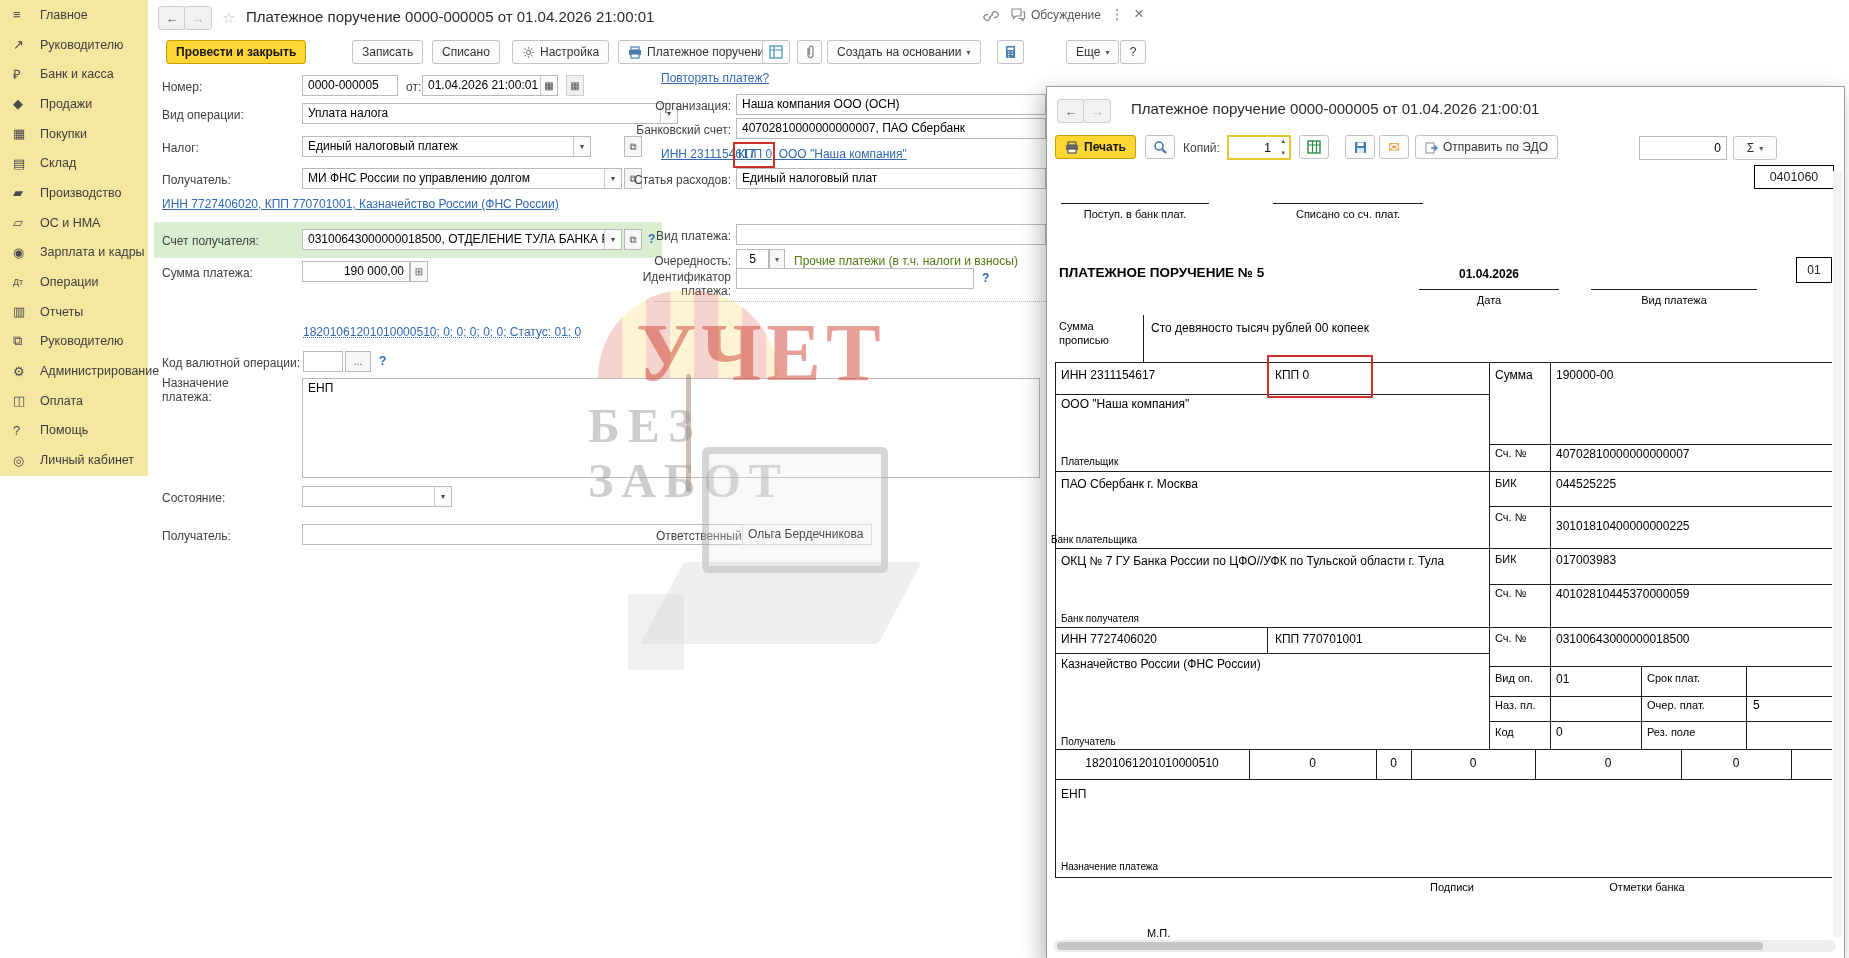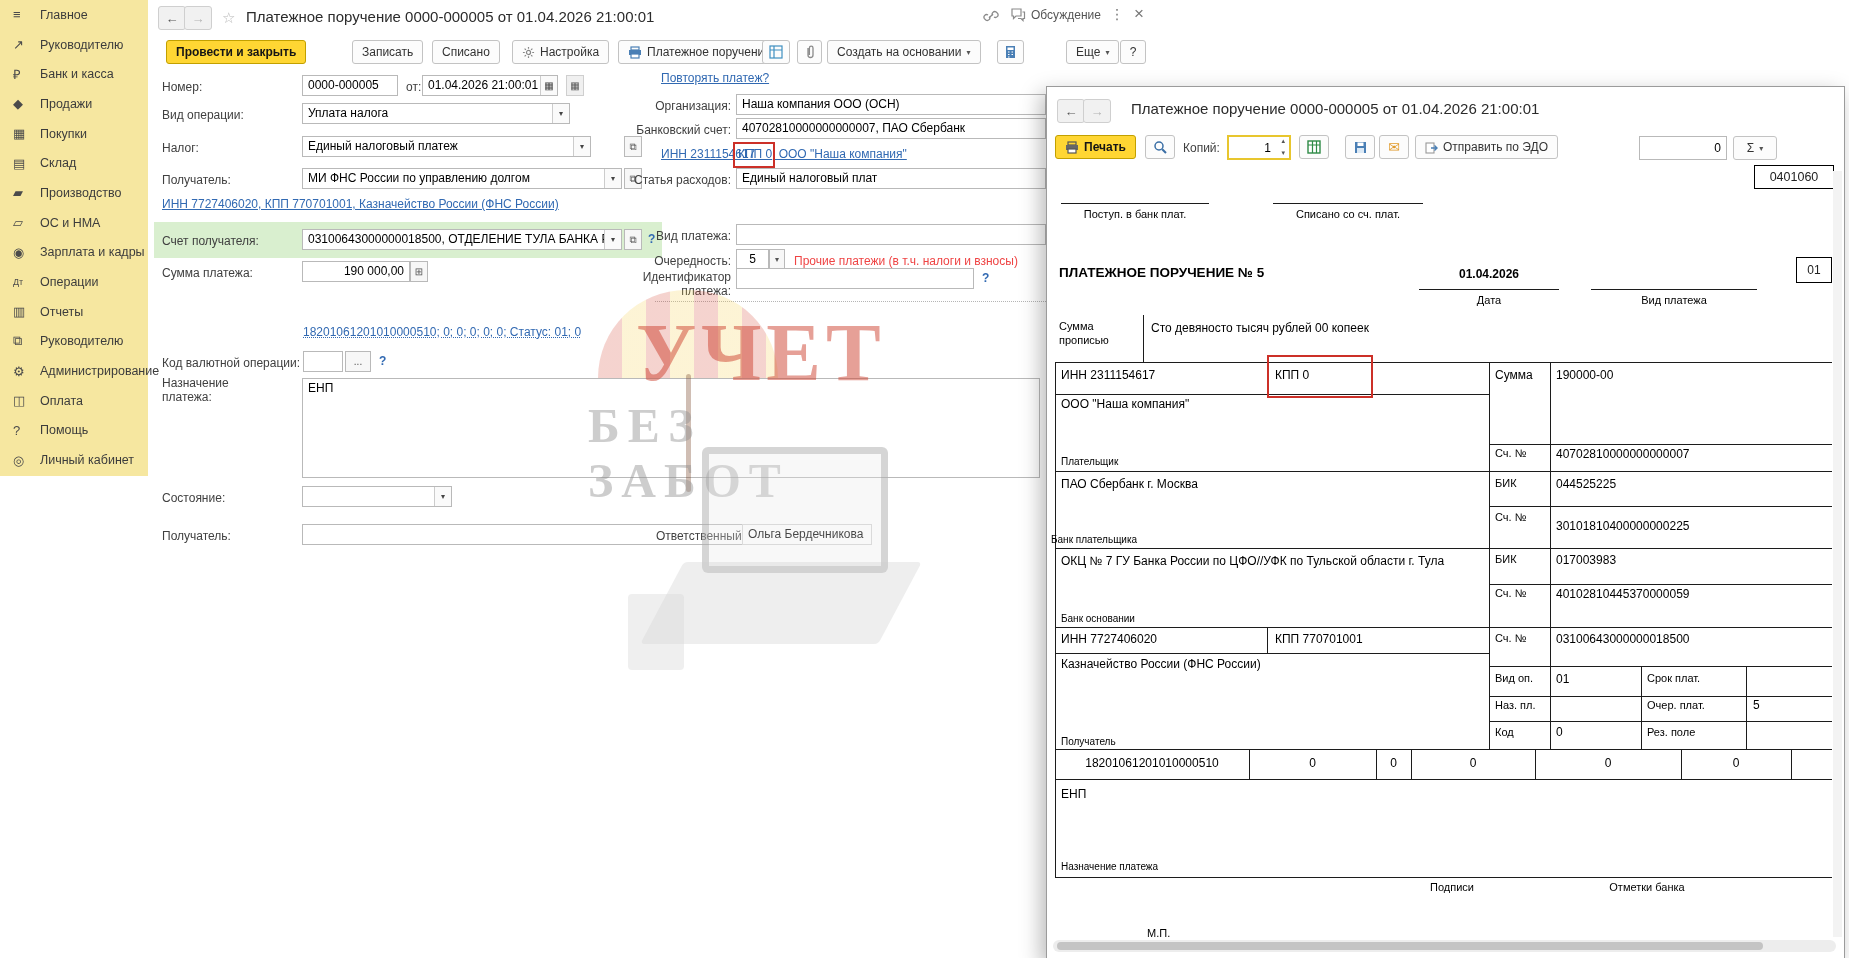--- a/index.html
+++ b/index.html
@@ -210,21 +210,21 @@
       <span>?</span>
     </div>
 
   <div class="lbl" style="left:162px;top:80px">Номер:</div>
   <div class="fld" style="left:302px;top:75px;width:96px">0000-000005</div>
   <div class="lbl" style="left:406px;top:80px">от:</div>
   <div class="fld" style="left:422px;top:75px;width:136px"><span>01.04.2026 21:00:01</span><span class="caret" style="font-size:10px">▦</span></div>
   <div class="sq" style="left:566px;top:75px;border-color:#cfcfcf;background:#f0f0f0">▦</div>
 
   <div class="lbl" style="left:162px;top:108px">Вид операции:</div>
-  <div class="fld" style="left:302px;top:103px;width:268px"><span>Уплата налога</span><span class="caret">▾</span></div>
+  <div class="fld" style="left:302px;top:103px;width:376px"><span>Уплата налога</span><span class="caret">▾</span></div>
 
   <div class="lbl" style="left:162px;top:141px">Налог:</div>
   <div class="fld" style="left:302px;top:136px;width:289px"><span>Единый налоговый платеж</span><span class="caret">▾</span></div>
   <div class="sq" style="left:624px;top:136px">⧉</div>
 
   <div class="lbl" style="left:162px;top:173px">Получатель:</div>
   <div class="fld" style="left:302px;top:168px;width:320px"><span>МИ ФНС России по управлению долгом</span><span class="caret">▾</span></div>
   <div class="sq" style="left:624px;top:168px">⧉</div>
 
   <div class="link" style="left:162px;top:197px">ИНН 7727406020, КПП 770701001, Казначейство России (ФНС России)</div>
@@ -274,21 +274,21 @@
 
   <div class="lbl rr" style="left:563px;top:173px;width:168px">Статья расходов:</div>
   <div class="fld" style="left:736px;top:168px;width:310px">Единый налоговый плат</div>
 
   <div class="lbl rr" style="left:563px;top:229px;width:168px">Вид платежа:</div>
   <div class="fld" style="left:736px;top:224px;width:310px"></div>
 
   <div class="lbl rr" style="left:563px;top:254px;width:168px">Очередность:</div>
   <div class="fld" style="left:736px;top:249px;width:33px;text-align:center">5</div>
   <div class="sq" style="left:769px;top:249px;width:16px;font-size:8px">▾</div>
-  <div class="lbl" style="left:794px;top:254px;color:#ef4444">Прочие платежи (в т.ч. налоги и взносы)</div>
+  <div class="lbl" style="left:794px;top:254px;color:#4d7c0f">Прочие платежи (в т.ч. налоги и взносы)</div>
 
   <div class="lbl rr" style="left:611px;top:270px;width:120px;line-height:14px">Идентификатор платежа:</div>
   <div class="fld" style="left:736px;top:268px;width:238px"></div>
   <div class="qm" style="left:982px;top:271px">?</div>
 
   <div class="a" style="left:655px;top:301px;width:391px;border-top:1px dotted #b5b5b5"></div>
 
   <div class="a win">
     <div class="navb" style="left:10px;top:12px">
         <span>←</span>
@@ -421,21 +421,21 @@
     <div class="dt" style="left:509px;top:390px">044525225</div>
     <div class="dt d11" style="left:448px;top:424px">Сч. №</div>
     <div class="dt" style="left:509px;top:432px">30101810400000000225</div>
     <div class="dt ds" style="left:4px;top:447px">Банк плательщика</div>
 
     <div class="dt" style="left:14px;top:466px;width:420px;white-space:normal;line-height:16px">ОКЦ № 7 ГУ Банка России по ЦФО//УФК по Тульской области г. Тула</div>
     <div class="dt d11" style="left:448px;top:466px">БИК</div>
     <div class="dt" style="left:509px;top:466px">017003983</div>
     <div class="dt d11" style="left:448px;top:500px">Сч. №</div>
     <div class="dt" style="left:509px;top:500px">40102810445370000059</div>
-    <div class="dt ds" style="left:14px;top:526px">Банк основании</div>
+    <div class="dt ds" style="left:14px;top:526px">Банк получателя</div>
 
     <div class="dt" style="left:14px;top:545px">ИНН 7727406020</div>
     <div class="dt" style="left:228px;top:545px">КПП 770701001</div>
     <div class="dt d11" style="left:448px;top:545px">Сч. №</div>
     <div class="dt" style="left:509px;top:545px">03100643000000018500</div>
     <div class="dt" style="left:14px;top:570px">Казначейство России (ФНС России)</div>
     <div class="dt ds" style="left:14px;top:649px">Получатель</div>
 
     <div class="dt d11" style="left:448px;top:585px">Вид оп.</div>
     <div class="dt" style="left:509px;top:585px">01</div>

